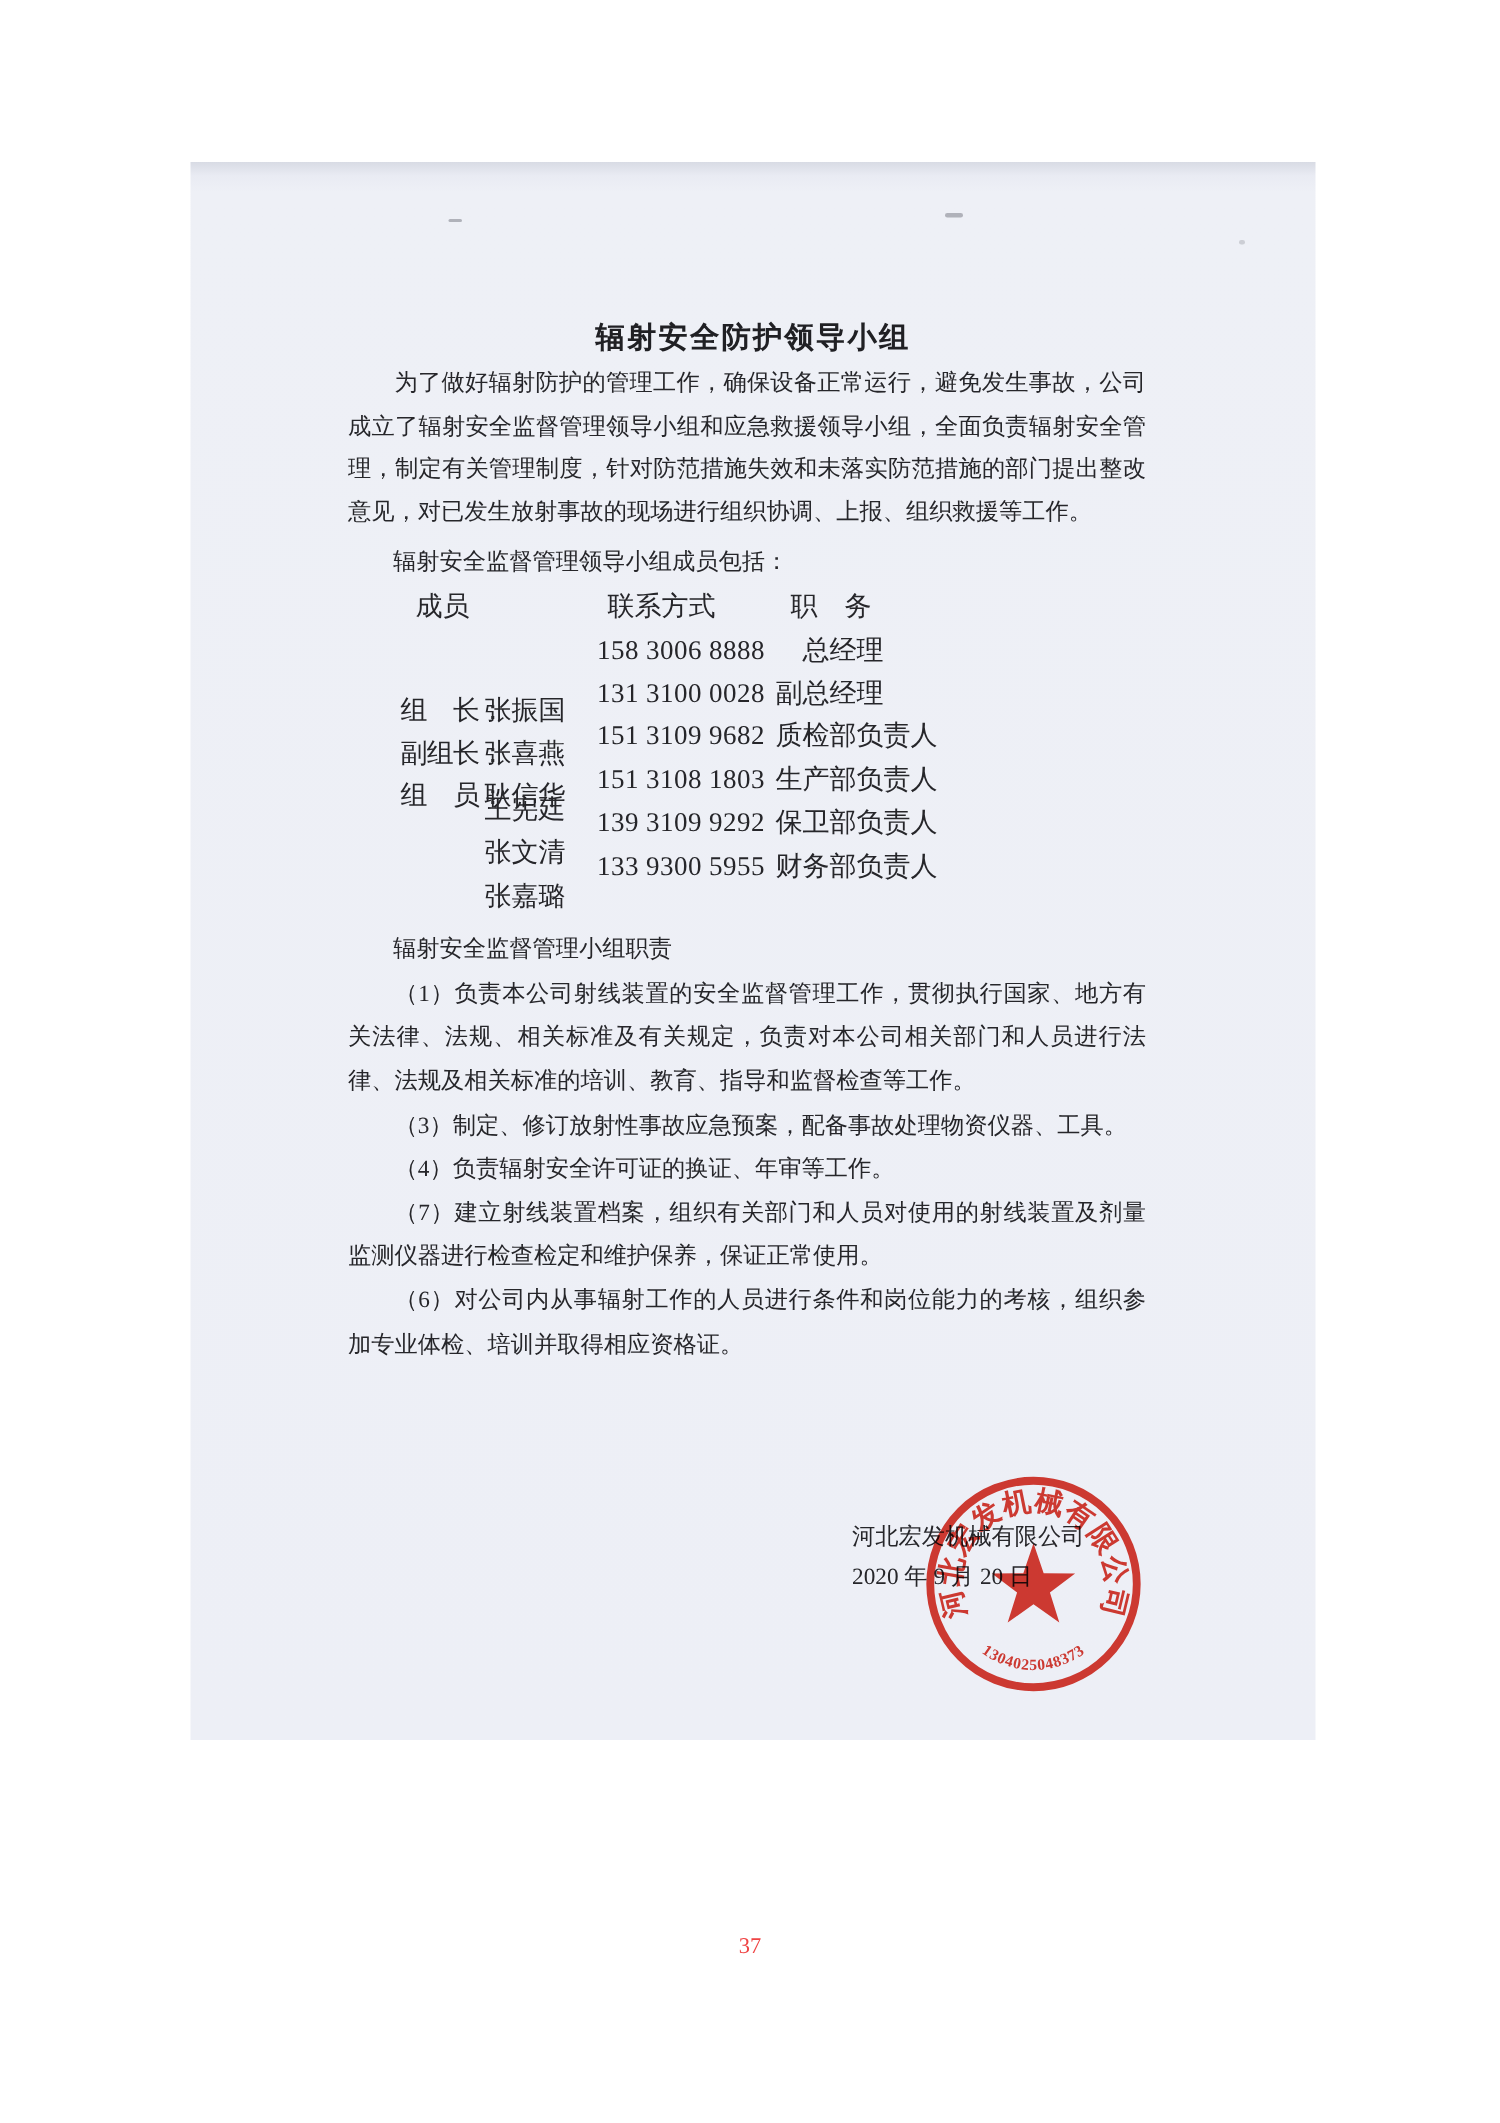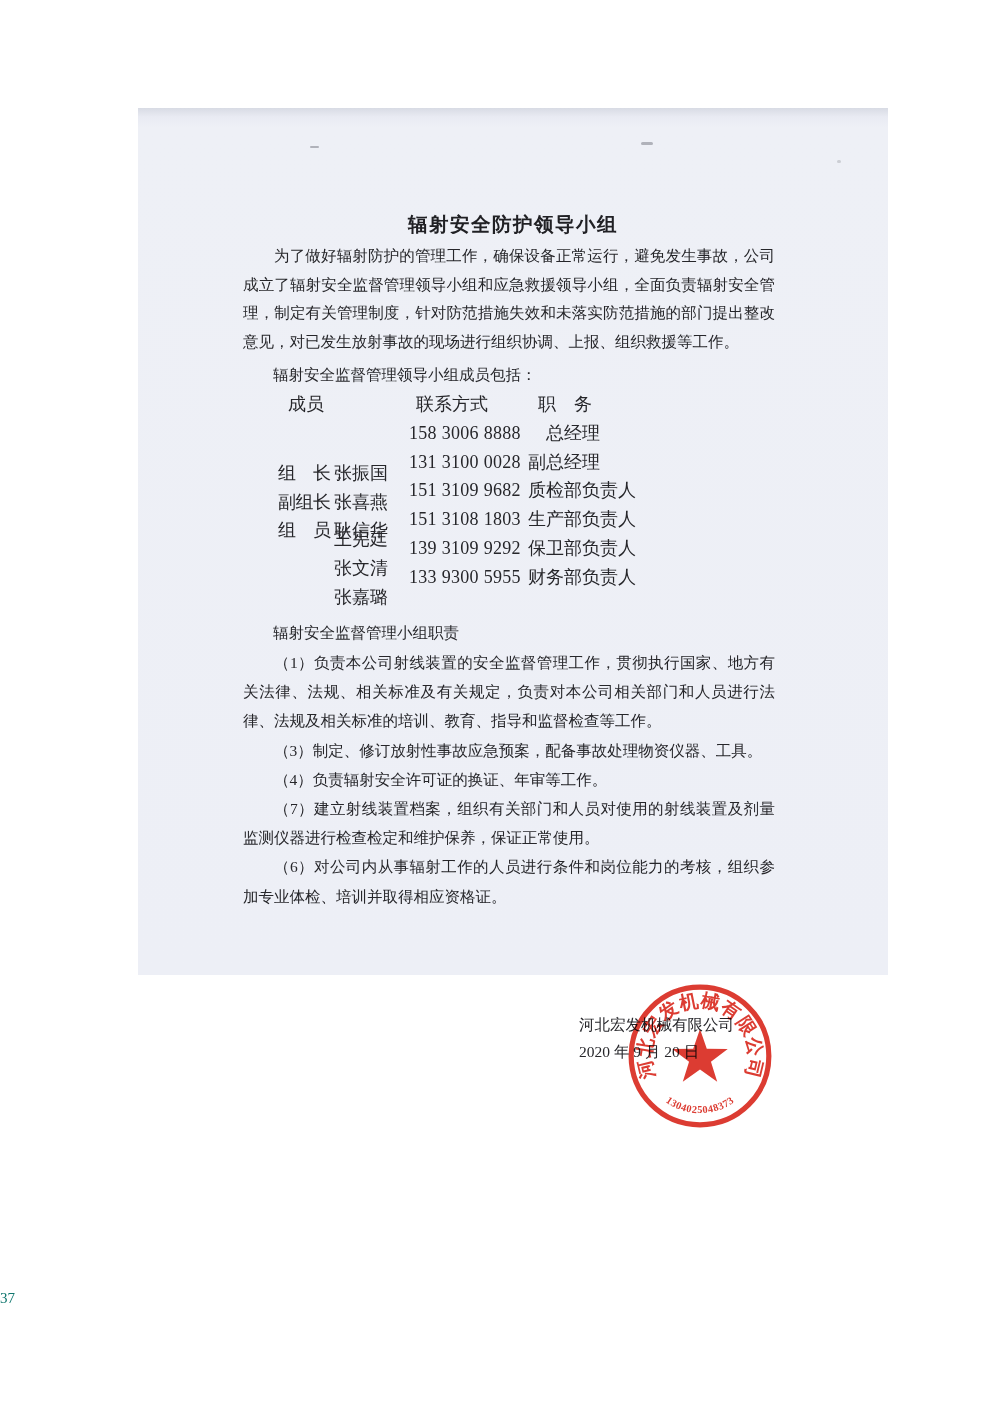--- a/index.html
+++ b/index.html
@@ -6,22 +6,22 @@
   html, body { background: #ffffff; }
   body {
     width: 1000px; height: 1415px;
     position: relative;
     font-family: "Liberation Serif", "DejaVu Serif", serif;
     color: #26262a;
     overflow: hidden;
   }
   .paper {
     position: absolute;
-    left: 138px; top: 108px;
-    width: 750px; height: 867px;
+    left: 127px; top: 108px;
+    width: 750px; height: 1052px;
     background: linear-gradient(180deg, #d8dbe4 0px, #e9ebf3 9px, #eef0f6 20px, #edeff6 100%);
   }
   .speck { position: absolute; background: #7d8088; opacity: .55; border-radius: 2px; }
   .speck.s1 { left: 172px; top: 38px; width: 9px; height: 2px; }
   .speck.s2 { left: 503px; top: 34px; width: 12px; height: 3px; }
   .speck.s3 { left: 699px; top: 52px; width: 4px; height: 3px; opacity: .3; }
 
   .doc-title {
     position: absolute; top: 103px; left: 0; width: 100%;
     text-align: center;
@@ -71,21 +71,21 @@
   .stamp {
     position: absolute; left: 489px; top: 875px;
     width: 146px; height: 146px;
     mix-blend-mode: multiply; opacity: 0.9;
   }
   .stamp text { font-family: "Liberation Serif", "DejaVu Serif", serif; }
   .stamp .arc-company { font-size: 18px; font-weight: 700; letter-spacing: 0.8px; fill: #d8261b; }
   .stamp .arc-serial  { font-size: 10px; font-weight: 700; letter-spacing: 0.5px; fill: #d8261b; }
   .page-number {
     position: absolute; top: 1290px; left: 0; width: 100%;
-    text-align: left; font-size: 15px; color: #0f766e;
+    text-align: center; font-size: 15px; color: #ef4444;
   }
 </style>
 </head>
 <body>
 
 <div class="paper">
   <div class="speck s1"></div>
   <div class="speck s2"></div>
   <div class="speck s3"></div>
 

